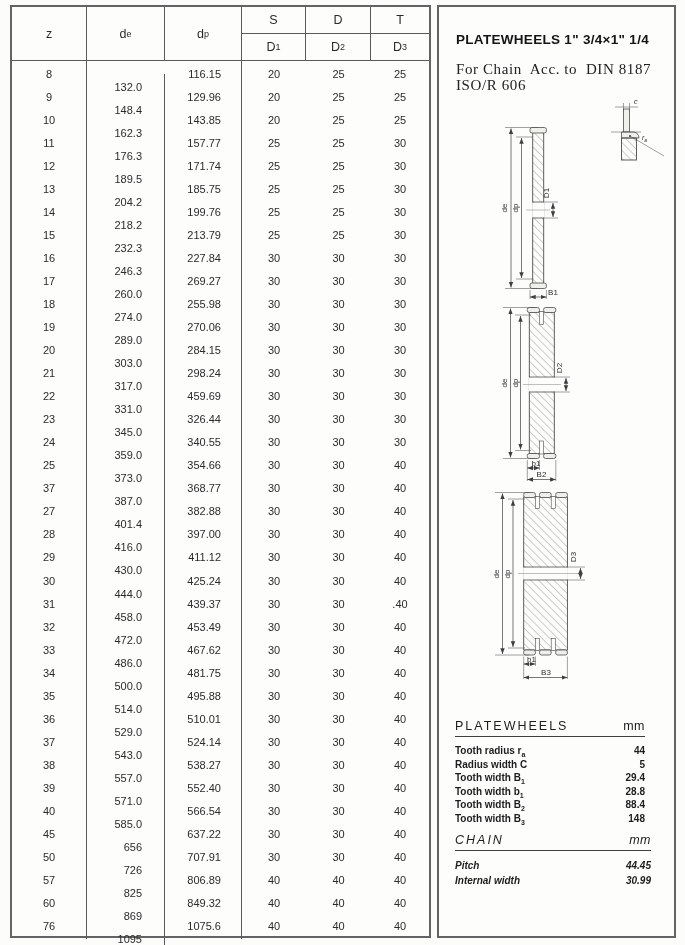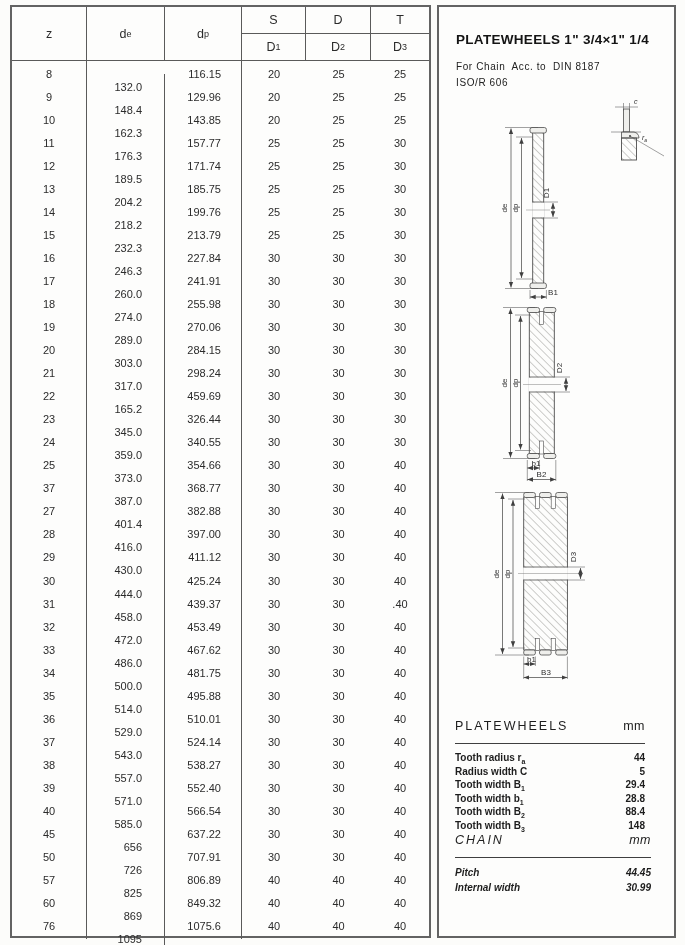--- a/index.html
+++ b/index.html
@@ -18,28 +18,28 @@
   .tbody{display:grid;grid-auto-rows:23.05px;}
   .trow{display:grid;grid-template-columns:75px 78px 77px 64px 65px 58px;}
   .tcell{display:flex;align-items:center;justify-content:center;font-size:11px;box-sizing:border-box;height:100%;}
   .tcell.c1{border-right:1px solid #5a5a5a;}
   .tcell.c2{border-right:1px solid #5a5a5a;justify-content:flex-end;padding-right:22px;margin-top:13px;}
   .tcell.c3{border-right:1px solid #5a5a5a;justify-content:flex-end;padding-right:20px;}
 
   
   .panel{position:absolute;left:437px;top:5px;width:239px;height:933px;border:2px solid #636363;box-sizing:border-box;background:#fdfdfc;}
   .panel-title{position:absolute;left:17px;top:25px;font-size:13.5px;font-weight:bold;letter-spacing:0.3px;color:#141414;white-space:pre;}
-  .panel-sub{position:absolute;left:17px;font-size:10px;letter-spacing:0.6px;color:#222;white-space:pre;}
+  .panel-sub{position:absolute;left:17px;font-size:15px;letter-spacing:0.6px;color:#222;white-space:pre;font-family:Liberation Serif, serif;}
   .sub1{top:54px;} .sub2{top:70px;}
   .dia{position:absolute;left:0;top:0;width:235px;height:929px;pointer-events:none;}
 
   .spec-block{position:absolute;left:16px;}
   .pw-block{top:712px;width:190px;}
   .ch-block{top:826px;width:196px;font-style:italic;}
-  .spec-head{display:flex;justify-content:space-between;align-items:center;font-size:12.5px;letter-spacing:2px;color:#1d1d1d;border-bottom:1.3px solid #3f3f3f;padding-bottom:10px;}
+  .spec-head{display:flex;justify-content:space-between;align-items:center;font-size:12.5px;letter-spacing:2px;color:#1d1d1d;border-bottom:1.3px solid #3f3f3f;padding-bottom:3px;}
   .spec-head .unit{letter-spacing:0.5px;}
   .spec-items{margin-top:7px;}
   .spec-row{display:flex;justify-content:space-between;font-size:10px;font-weight:bold;color:#1d1d1d;line-height:13.5px;}
   .ch-block .spec-row{line-height:15px;gap:44px;}
   .spec-row sub{font-size:7px;}
   .spec-value{font-weight:bold;}
 
   
   .part{fill:#efefec;stroke:#4d4d4d;stroke-width:0.8;}
   .hatched{fill:url(#hatch);stroke:#4d4d4d;stroke-width:0.9;}
@@ -170,21 +170,21 @@
           <div class="tcell c1">16</div>
           <div class="tcell c2">246.3</div>
           <div class="tcell c3">227.84</div>
           <div class="tcell c4">30</div>
           <div class="tcell c5">30</div>
           <div class="tcell c6">30</div>
         </div>
         <div class="trow">
           <div class="tcell c1">17</div>
           <div class="tcell c2">260.0</div>
-          <div class="tcell c3">241.91</div>
+          <div class="tcell c3">269.27</div>
           <div class="tcell c4">30</div>
           <div class="tcell c5">30</div>
           <div class="tcell c6">30</div>
         </div>
         <div class="trow">
           <div class="tcell c1">18</div>
           <div class="tcell c2">274.0</div>
           <div class="tcell c3">255.98</div>
           <div class="tcell c4">30</div>
           <div class="tcell c5">30</div>
@@ -209,21 +209,21 @@
         <div class="trow">
           <div class="tcell c1">21</div>
           <div class="tcell c2">317.0</div>
           <div class="tcell c3">298.24</div>
           <div class="tcell c4">30</div>
           <div class="tcell c5">30</div>
           <div class="tcell c6">30</div>
         </div>
         <div class="trow">
           <div class="tcell c1">22</div>
-          <div class="tcell c2">165.2</div>
+          <div class="tcell c2">331.0</div>
           <div class="tcell c3">459.69</div>
           <div class="tcell c4">30</div>
           <div class="tcell c5">30</div>
           <div class="tcell c6">30</div>
         </div>
         <div class="trow">
           <div class="tcell c1">23</div>
           <div class="tcell c2">345.0</div>
           <div class="tcell c3">326.44</div>
           <div class="tcell c4">30</div>

